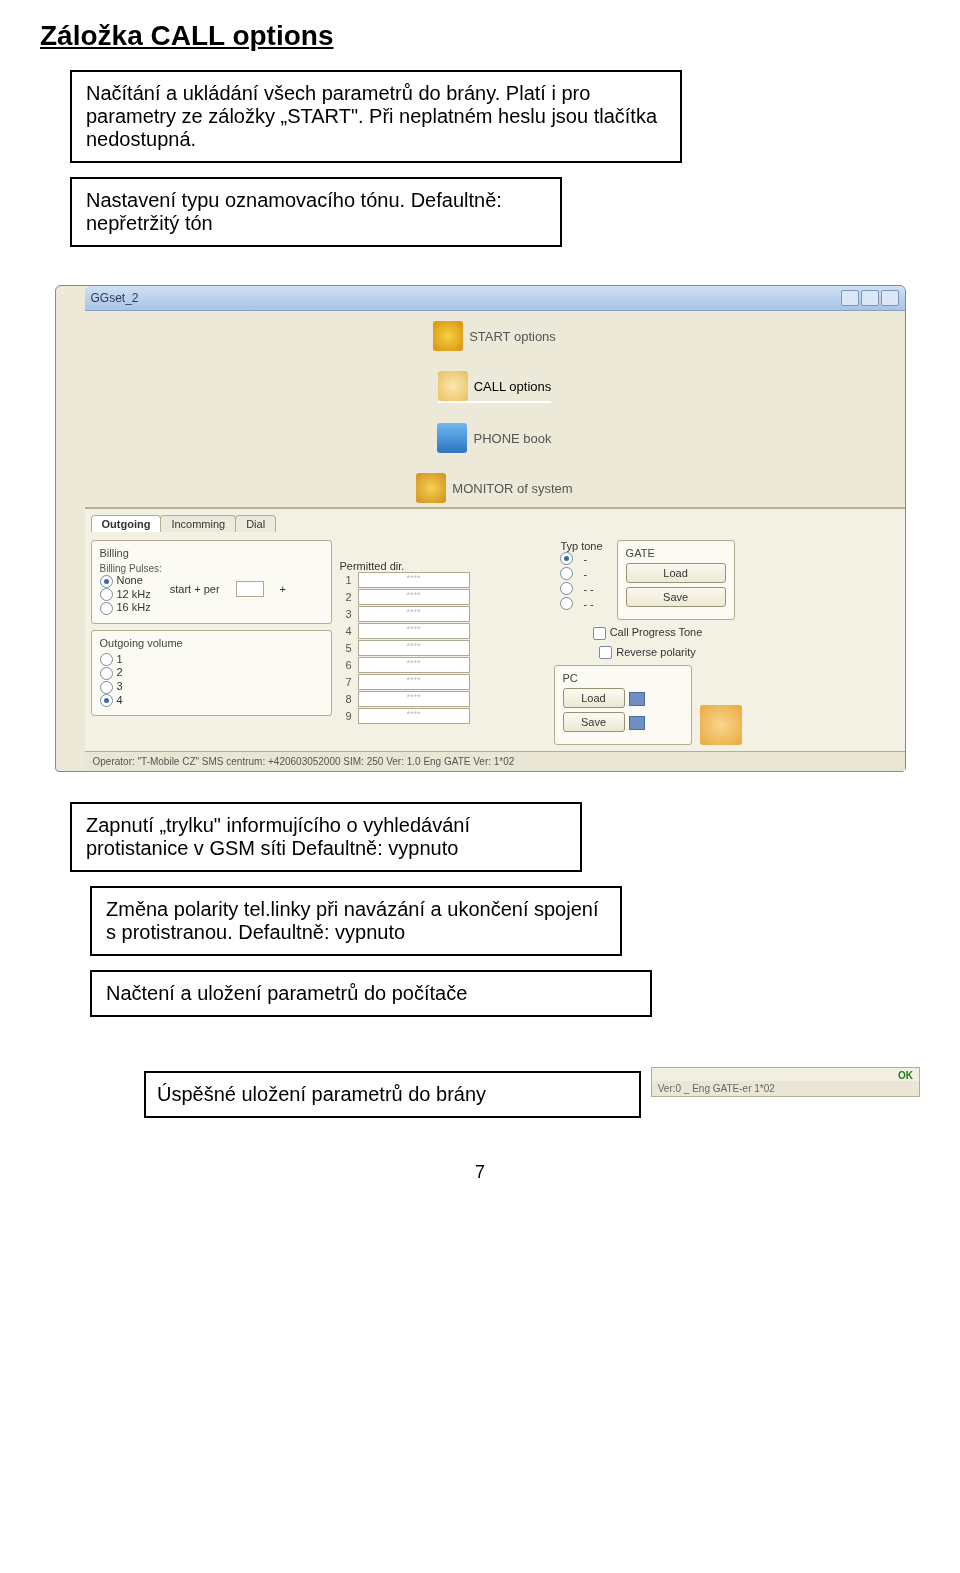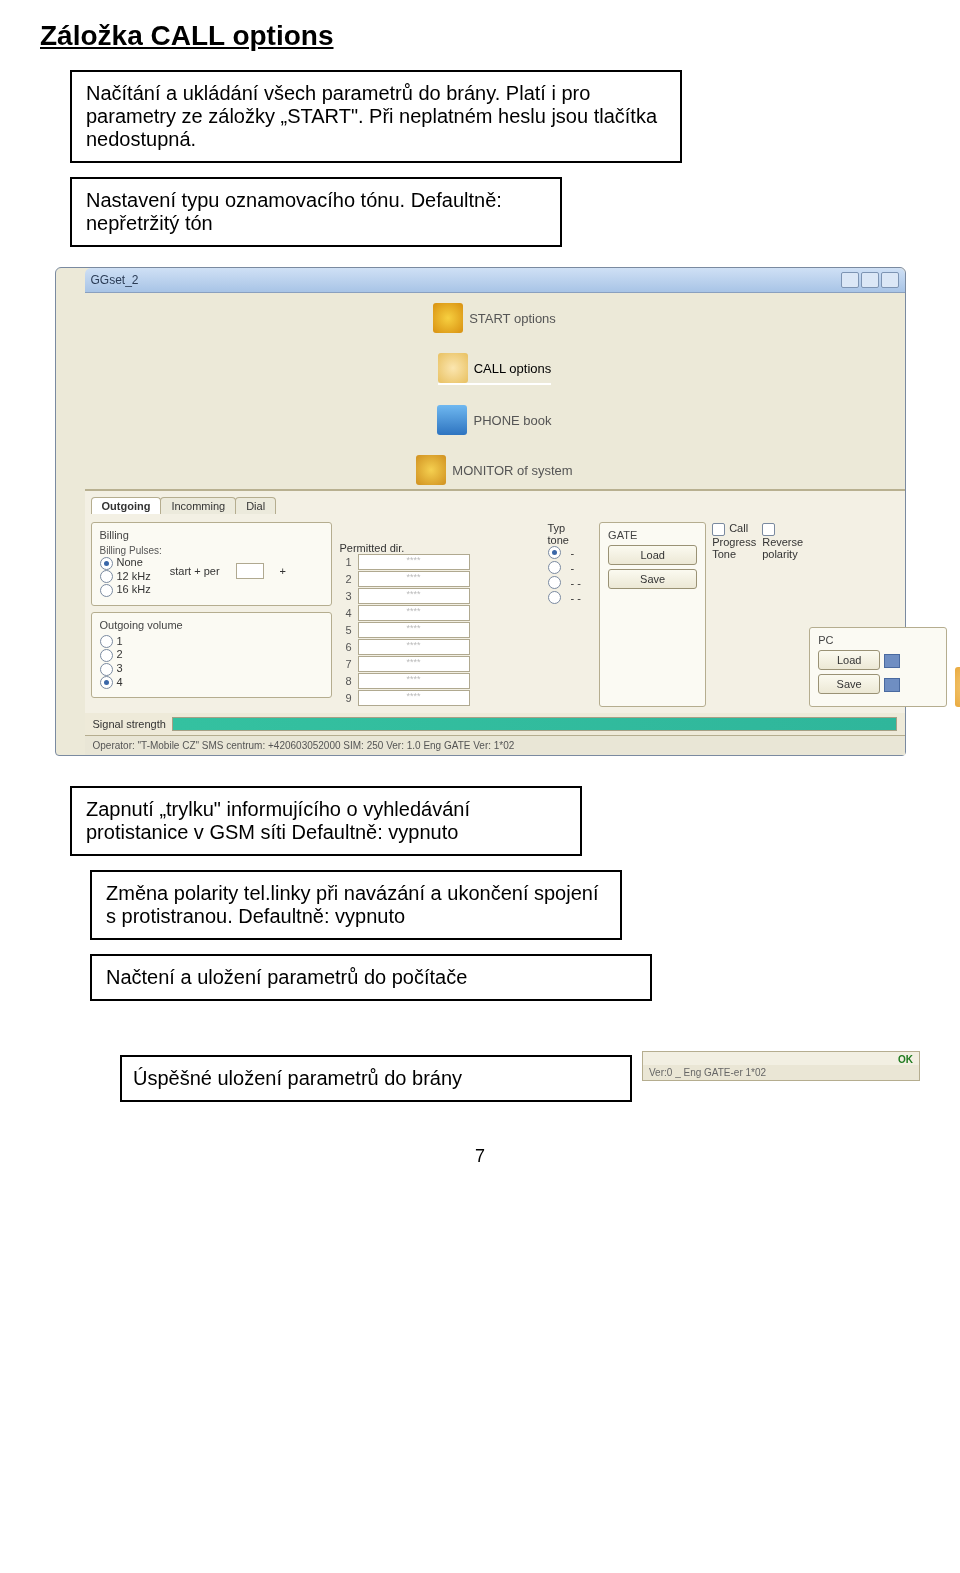--- a/index.html
+++ b/index.html
@@ -21,28 +21,28 @@
     font-size: 20px;
     margin-bottom: 14px;
     background: #fff;
     display: inline-block;
   }
   .box1 { width: 580px; margin-left: 30px; }
   .box2 { width: 460px; margin-left: 30px; }
   .box3 { width: 480px; margin-left: 30px; margin-top: 30px; }
   .box4 { width: 500px; margin-left: 50px; }
   .box5 { width: 530px; margin-left: 50px; }
-  .box6 { width: 490px; margin-left: 80px; margin-top: 40px; padding-left: 11px; }
+  .box6 { width: 490px; margin-left: 104px; margin-top: 40px; padding-left: 11px; }
 
   
   .app-window {
     width: 820px;
     border: 1px solid #7a8aa0;
     border-radius: 6px 6px 4px 4px;
-    margin: 6px auto 0;
+    margin: 24px auto 0;
     background: #ece9d8;
     font-size: 11px;
     color: #333;
     filter: blur(0.7px);
     transform: scale(1);
     padding-left: 29px;
   }
   .titlebar {
     background: linear-gradient(#cfe0f5, #a8c4e6);
     border-bottom: 1px solid #8aa0bf;
@@ -96,21 +96,21 @@
     padding: 6px 8px 8px;
     border-radius: 3px;
   }
   .group .gtitle { font-size: 11px; color:#444; margin-bottom:4px; }
   .leftcol { width: 241px; display:flex; flex-direction:column; gap:6px; }
   .midcol  { width: 200px; padding-top: 20px; }
   .permitted { width: 130px; }
   .permitted .prow { display:flex; align-items:center; gap:6px; margin-bottom:1px;}
   .permitted .prow .n { width:12px; text-align:right; color:#555;}
   .txtin { border:1px solid #b0a990; background:#fff; height:14px; flex:1; color:#bbb; font-size:9px; text-align:center;}
-  .rightcol { width: 200px; display:flex; flex-direction:row; gap:6px; }
+  .rightcol { width: 200px; display:flex; flex-direction:column; gap:6px;align-items:center; }
   .radio, .chk {
     display:inline-block; width:11px; height:11px; border:1px solid #7a8aa0; border-radius:50%;
     vertical-align:middle; margin-right:4px; background:#fff;
   }
   .chk { border-radius:2px; }
   .dot::after{ content:""; display:block; width:5px; height:5px; border-radius:50%; background:#3a67a8; margin:3px;}
   .btn3d {
     display:block; border:1px solid #9a9275; background:linear-gradient(#fbfaf0,#ece8d5);
     border-radius:3px; padding:3px 0; text-align:center; font-size:11px; color:#333;
     margin-bottom:4px;
@@ -312,24 +312,20 @@
             <div class="gtitle">PC</div>
             <div><span class="btn3d" style="display:inline-block;width:60px;">Load</span><span class="disk"></span></div>
             <div><span class="btn3d" style="display:inline-block;width:60px;">Save</span><span class="disk"></span></div>
           </div>
           <div class="pcface"></div>
         </div>
       </div>
     </div>
   </div>
 
-  <div class="signal-row">
-    <span>Signal strength</span>
-    <div class="signal-bar"></div>
-  </div>
   <div class="statusbar">Operator: "T-Mobile CZ"      SMS centrum: +420603052000   SIM: 250   Ver: 1.0 Eng   GATE Ver: 1*02</div>
 </div>
 
 
 <div class="info-box box3">Zapnutí „trylku" informujícího o vyhledávání protistanice v GSM síti Defaultně: vypnuto</div>
 <br>
 <div class="info-box box4">Změna polarity tel.linky při navázání  a ukončení spojení s protistranou. Defaultně: vypnuto</div>
 <br>
 <div class="info-box box5">Načtení a uložení parametrů do počítače</div>
 

